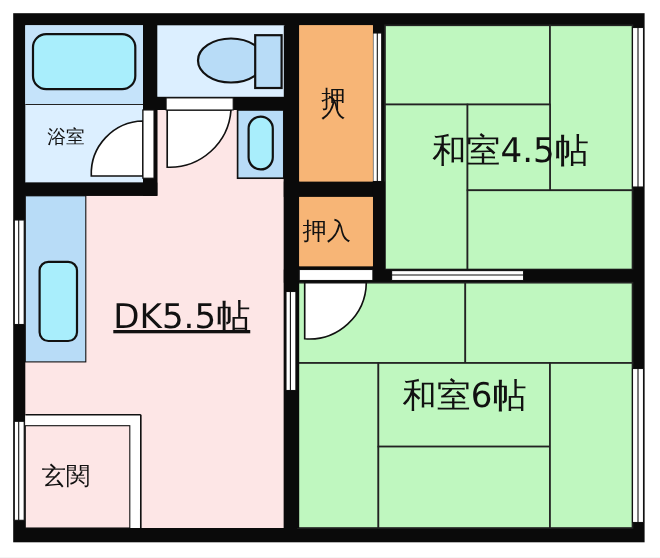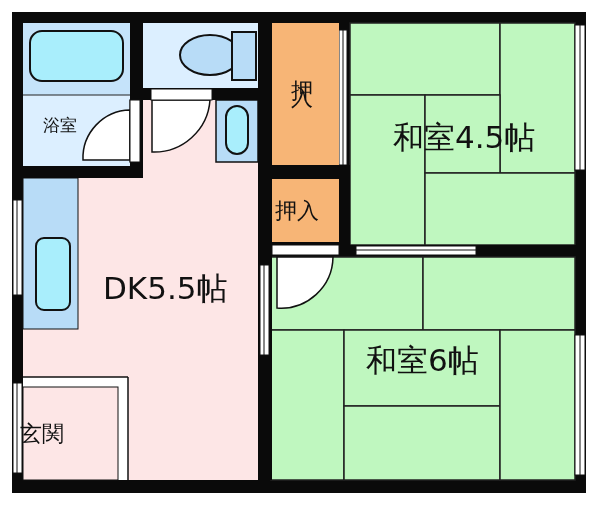--- a/index.html
+++ b/index.html
@@ -131,18 +131,18 @@
     <rect x="13" y="200" width="9" height="95" fill="#ffffff" stroke="#111" stroke-width="1"></rect>
     <line x1="17" y1="200" x2="17" y2="295" stroke="#111" stroke-width="1"></line>
   </g>
   <g>
     <rect x="13" y="383" width="9" height="90" fill="#ffffff" stroke="#111" stroke-width="1"></rect>
     <line x1="17" y1="383" x2="17" y2="473" stroke="#111" stroke-width="1"></line>
   </g>
 </svg>
 
 <div class="lbl lbl-small" style="left:43px; top:117px;">浴室</div>
-<div class="lbl lbl-big" style="left:103px; top:273px;">DK5.5帖</div>
-<div class="lbl lbl-mid" style="left:20px; top:423px;">玄関</div>
+<div class="lbl lbl-big" style="left:103px; top:273px;text-decoration:underline;">DK5.5帖</div>
+<div class="lbl lbl-mid" style="left:38px; top:423px;">玄関</div>
 <div class="lbl lbl-mid vert" style="left:291px; top:62px;">押入</div>
 <div class="lbl lbl-mid" style="left:275px; top:200px;">押入</div>
 <div class="lbl lbl-big" style="left:393px; top:122px;">和室4.5帖</div>
 <div class="lbl lbl-big" style="left:366px; top:345px;">和室6帖</div>
 
 </body></html>

